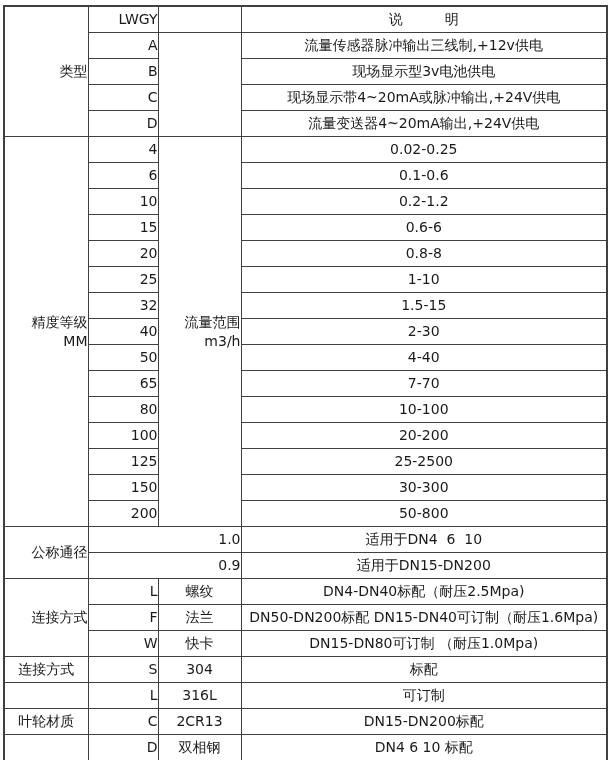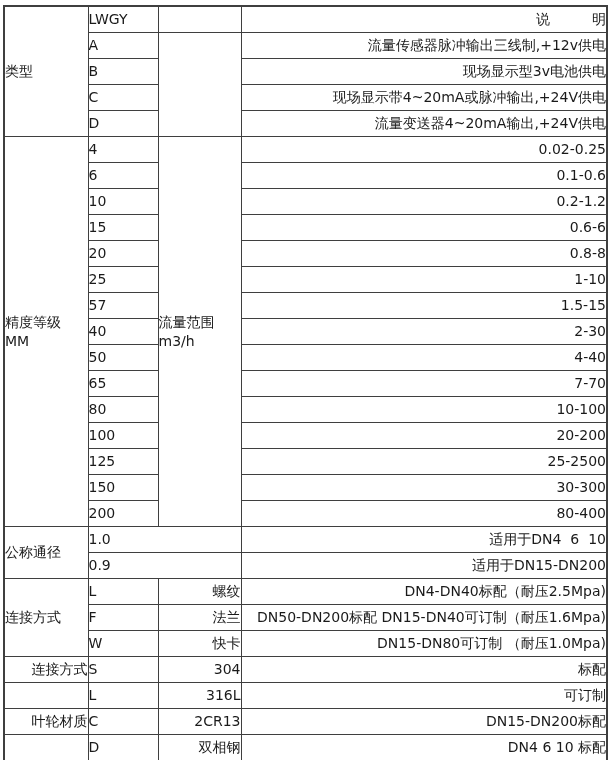--- a/index.html
+++ b/index.html
@@ -16,22 +16,22 @@
   table.spec td{
     border:1px solid #3f3f3f;
     height:25px;
     font-size:14px;
     line-height:1.35;
     white-space:pre-wrap;
     vertical-align:middle;
     padding:0;
     overflow:hidden;
   }
-  td.c{text-align:left;}
-  td.l{text-align:right;padding-left:5px;}
+  td.c{text-align:right;}
+  td.l{text-align:center;padding-left:5px;}
   td.code{font-size:15px;}
 </style>
 </head>
 <body>
 
 <table class="spec">
   <colgroup>
     <col style="width:84px">
       <col style="width:70px">
       <col style="width:83px">
@@ -85,21 +85,21 @@
   </tr>
   <tr>
     <td class="c code">20</td>
     <td class="l">0.8-8</td>
   </tr>
   <tr>
     <td class="c code">25</td>
     <td class="l">1-10</td>
   </tr>
   <tr>
-    <td class="c code">57</td>
+    <td class="c code">32</td>
     <td class="l">1.5-15</td>
   </tr>
   <tr>
     <td class="c code">40</td>
     <td class="l">2-30</td>
   </tr>
   <tr>
     <td class="c code">50</td>
     <td class="l">4-40</td>
   </tr>
@@ -118,21 +118,21 @@
   <tr>
     <td class="c code">125</td>
     <td class="l">25-2500</td>
   </tr>
   <tr>
     <td class="c code">150</td>
     <td class="l">30-300</td>
   </tr>
   <tr>
     <td class="c code">200</td>
-    <td class="l">80-400</td>
+    <td class="l">50-800</td>
   </tr>
 
   <tr>
     <td class="c" rowspan="2">公称通径</td>
     <td class="c code" colspan="2">1.0</td>
     <td class="l">适用于DN4  6  10</td>
   </tr>
   <tr>
     <td class="c code" colspan="2">0.9</td>
     <td class="l">适用于DN15-DN200</td>

